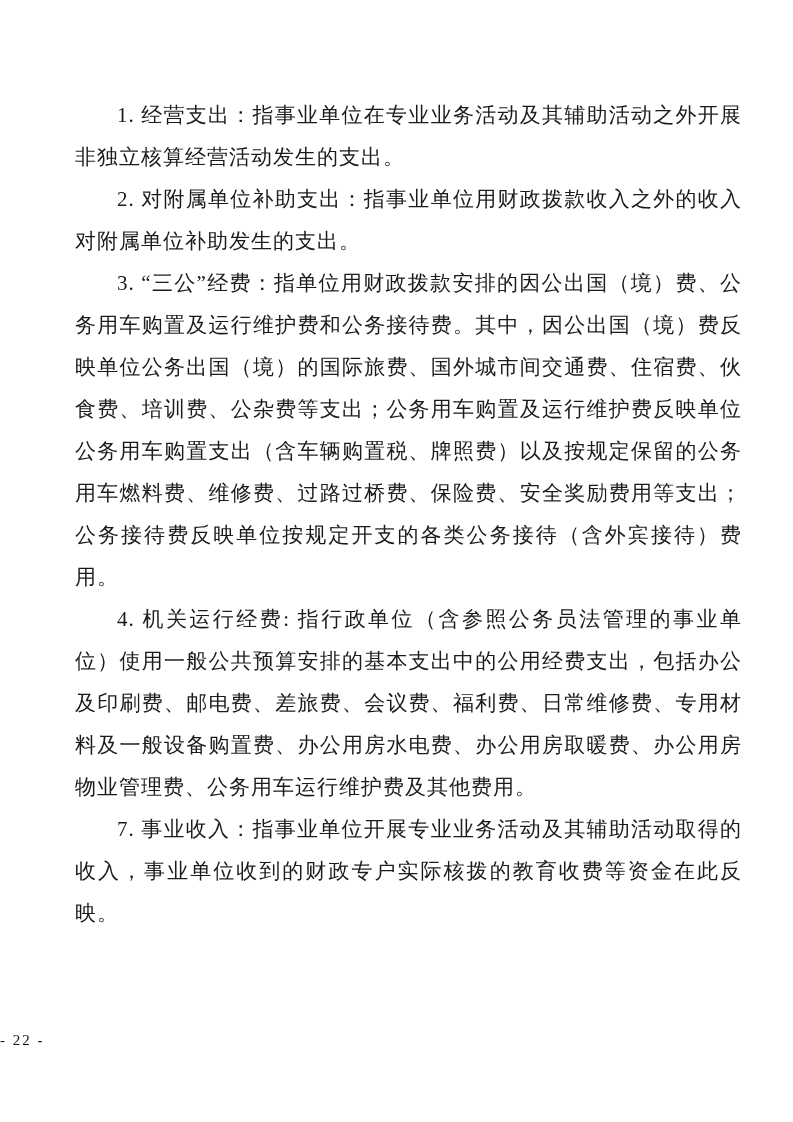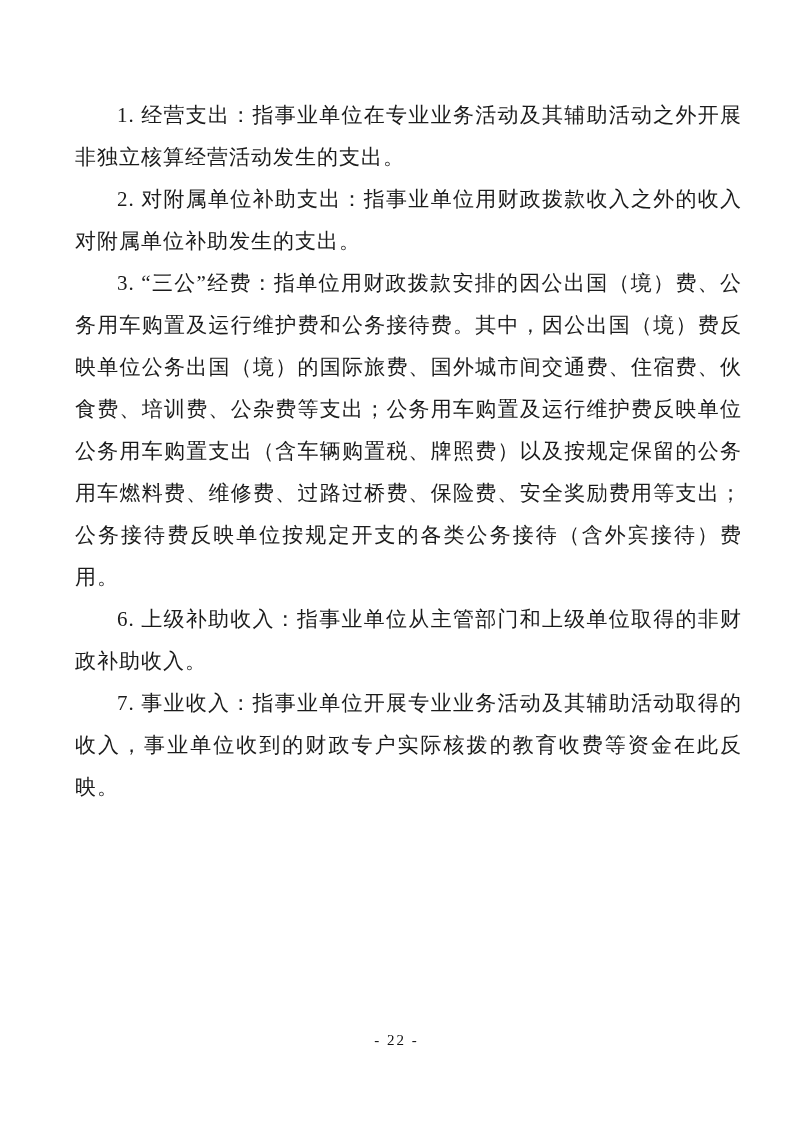--- a/index.html
+++ b/index.html
@@ -30,31 +30,31 @@
   .content p {
     margin: 0;
     padding: 0;
     text-indent: 2em;
   }
   .footer {
     position: absolute;
     left: 0;
     top: 1032px;
     width: 100%;
-    text-align: center;
+    text-align: left;
     font-size: 15px;
     letter-spacing: 2px;
     color: #111111;
   }
 </style>
 </head>
 <body>
 
 <div class="page">
   <div class="content">
     <p>1. 经营支出：指事业单位在专业业务活动及其辅助活动之外开展非独立核算经营活动发生的支出。</p>
     <p>2. 对附属单位补助支出：指事业单位用财政拨款收入之外的收入对附属单位补助发生的支出。</p>
     <p>3. “三公”经费：指单位用财政拨款安排的因公出国（境）费、公务用车购置及运行维护费和公务接待费。其中，因公出国（境）费反映单位公务出国（境）的国际旅费、国外城市间交通费、住宿费、伙食费、培训费、公杂费等支出；公务用车购置及运行维护费反映单位公务用车购置支出（含车辆购置税、牌照费）以及按规定保留的公务用车燃料费、维修费、过路过桥费、保险费、安全奖励费用等支出；公务接待费反映单位按规定开支的各类公务接待（含外宾接待）费用。</p>
-    <p>6. 上级补助收入：指事业单位从主管部门和上级单位取得的非财政补助收入。</p>
+    <p>4. 机关运行经费: 指行政单位（含参照公务员法管理的事业单位）使用一般公共预算安排的基本支出中的公用经费支出，包括办公及印刷费、邮电费、差旅费、会议费、福利费、日常维修费、专用材料及一般设备购置费、办公用房水电费、办公用房取暖费、办公用房物业管理费、公务用车运行维护费及其他费用。</p>
     <p>7. 事业收入：指事业单位开展专业业务活动及其辅助活动取得的收入，事业单位收到的财政专户实际核拨的教育收费等资金在此反映。</p>
   </div>
   <div class="footer">- 22 -</div>
 </div>
 
 </body></html>

